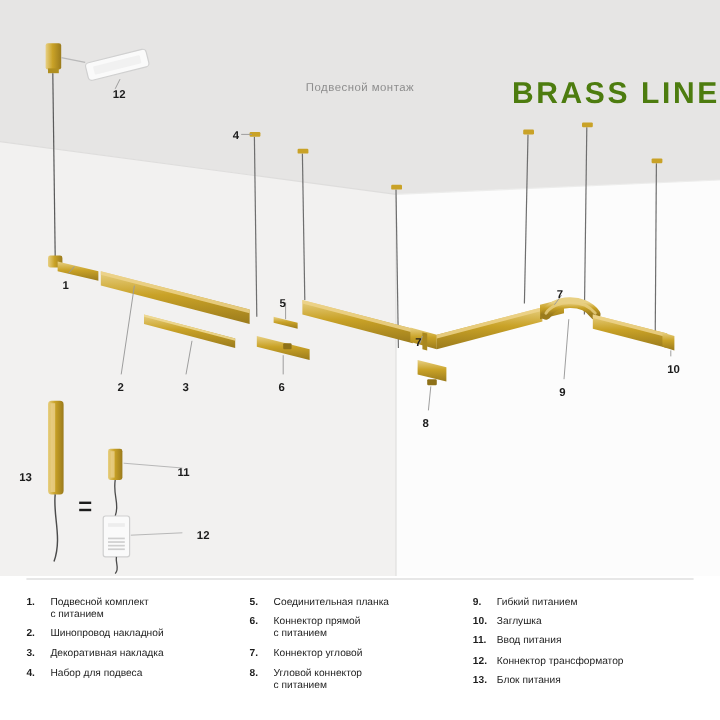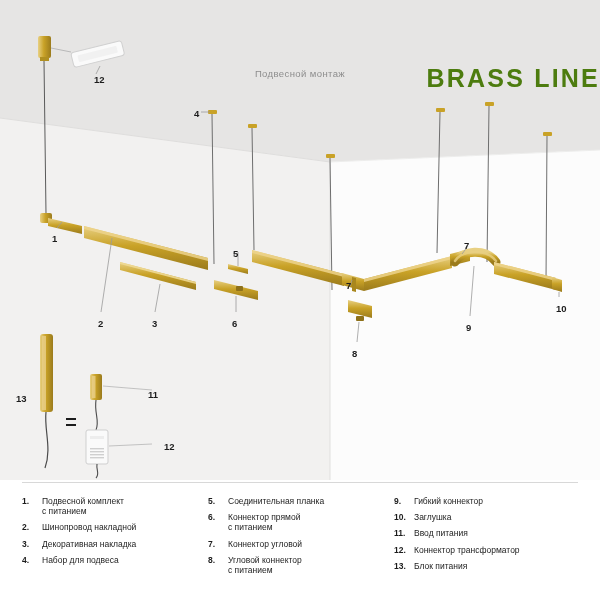--- a/index.html
+++ b/index.html
@@ -342,21 +342,21 @@
         <div class="legend-item">
           <span class="legend-num">8.</span>
           <span class="legend-text">Угловой коннектор
 с питанием</span>
         </div>
       </div>
 
       <div class="legend-col">
         <div class="legend-item">
           <span class="legend-num">9.</span>
-          <span class="legend-text">Гибкий коннектор</span>
+          <span class="legend-text">Гибкий питанием</span>
         </div>
         <div class="legend-item">
           <span class="legend-num">10.</span>
           <span class="legend-text">Заглушка</span>
         </div>
         <div class="legend-item">
           <span class="legend-num">11.</span>
           <span class="legend-text">Ввод питания</span>
         </div>
         <div class="legend-item">

